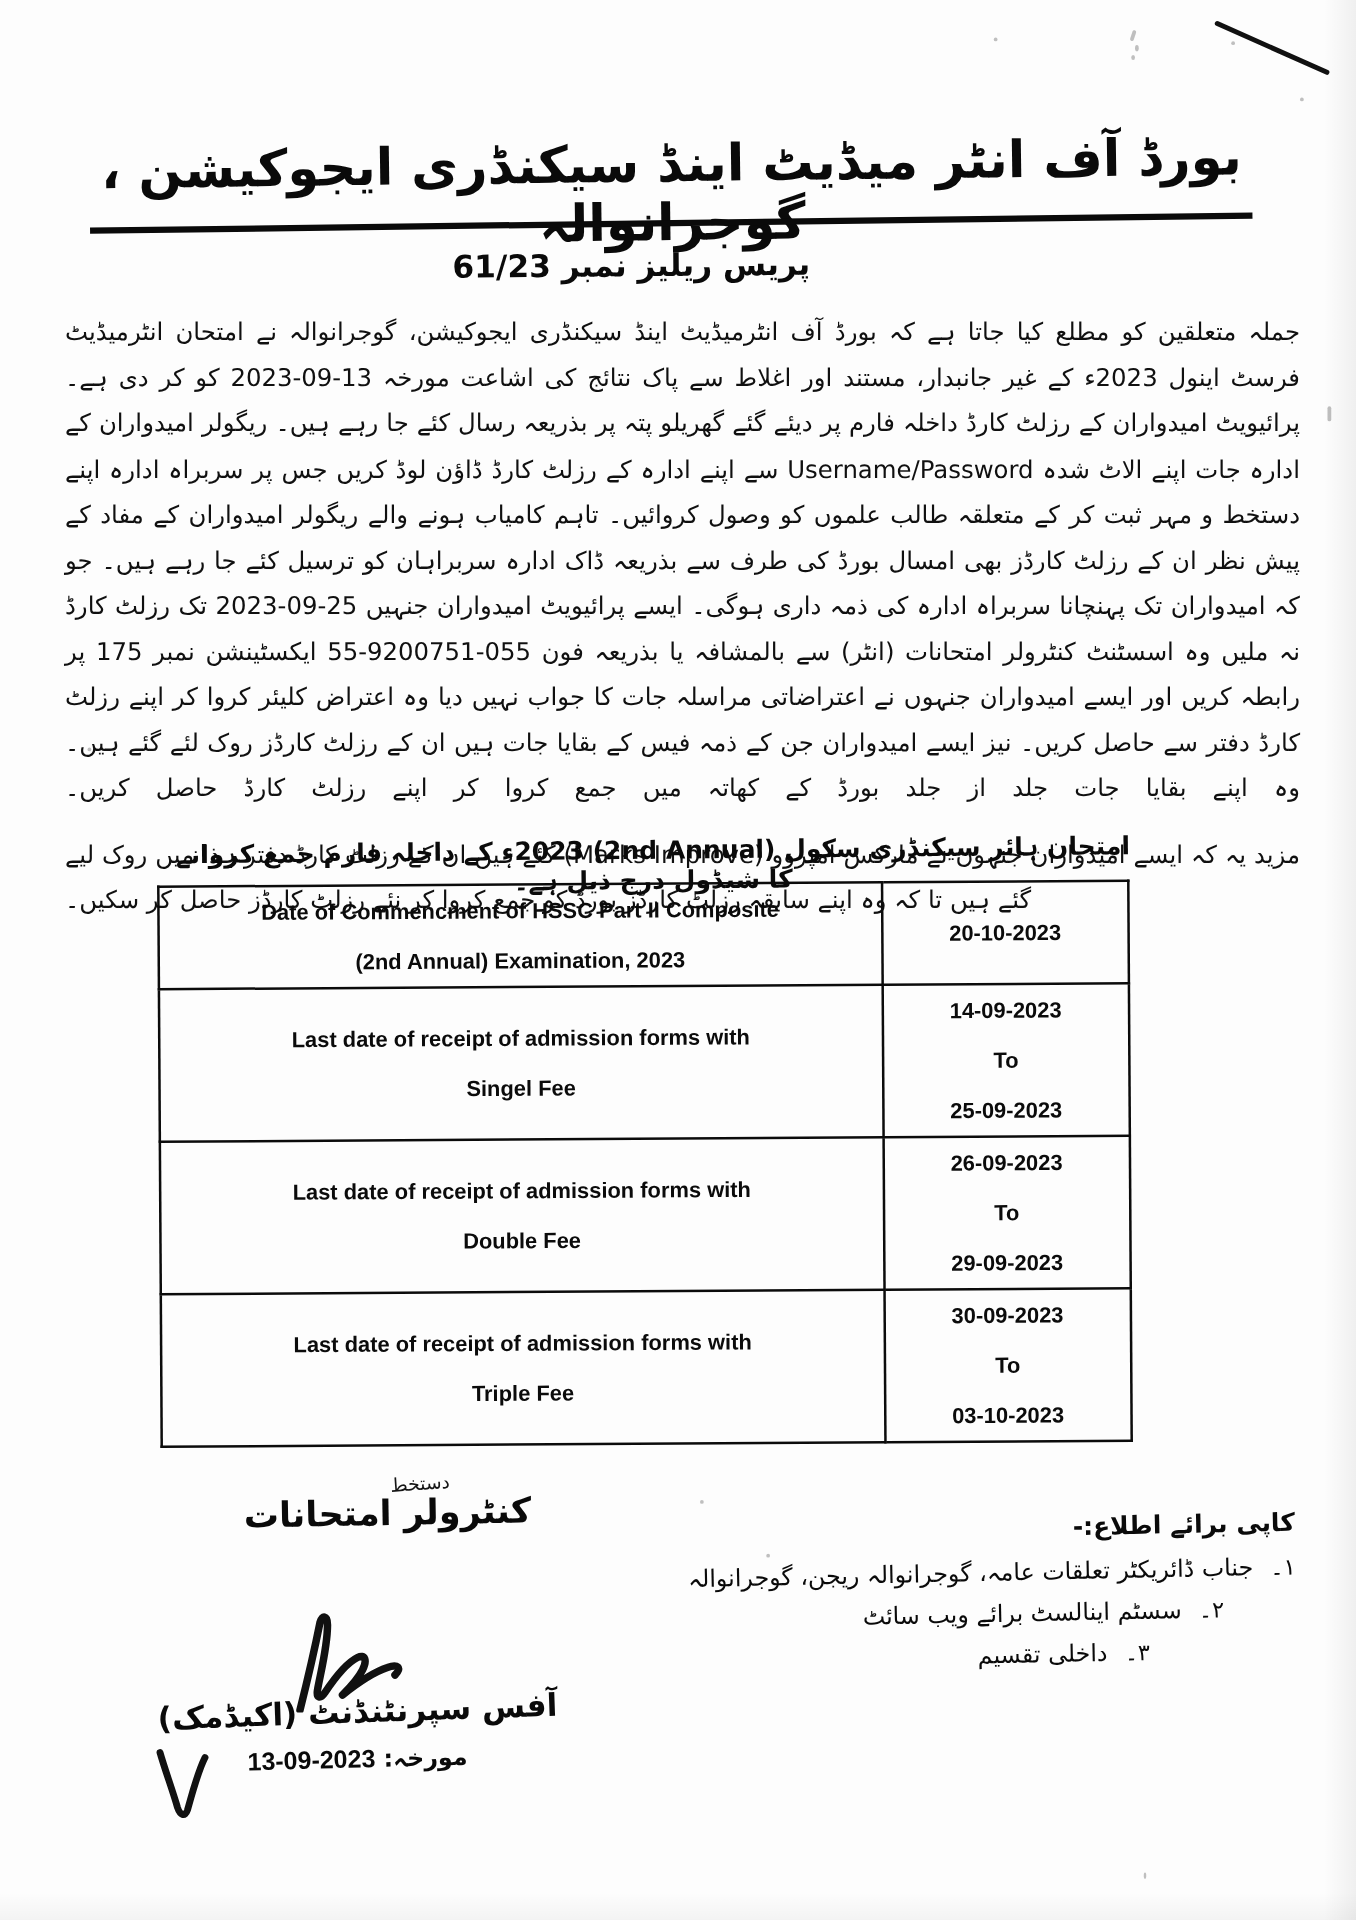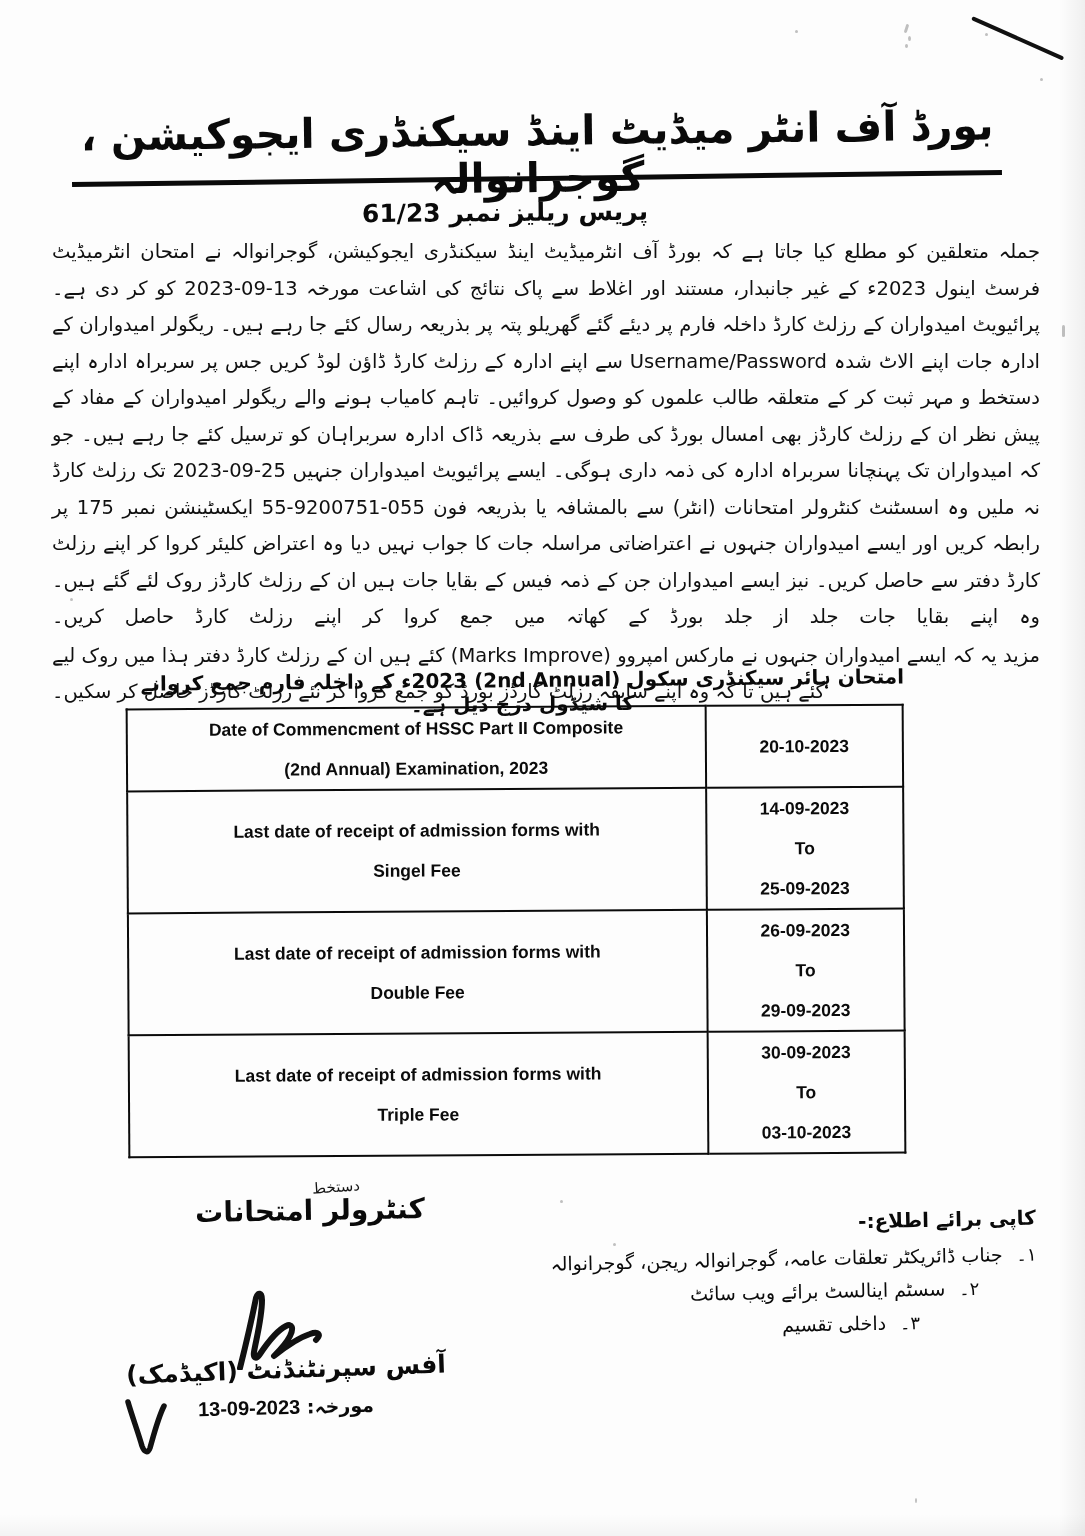--- a/index.html
+++ b/index.html
@@ -93,21 +93,21 @@
     left: 52px;
     width: 988px;
     direction: rtl;
     text-align: justify;
     font-family: "DejaVu Sans", sans-serif;
     font-size: 19.5px;
     line-height: 36.5px;
     color: #101010;
   }
   .body-block p {
-    margin: 2px 0 2px 0;
+    margin: 16px 0 2px 0;
     text-align: justify;
     text-align-last: justify;
   }
   .body-block p.last-para {
     text-align-last: left;
   }
   .ltr {
     direction: ltr;
     unicode-bidi: embed;
     font-family: "Liberation Sans", sans-serif;

